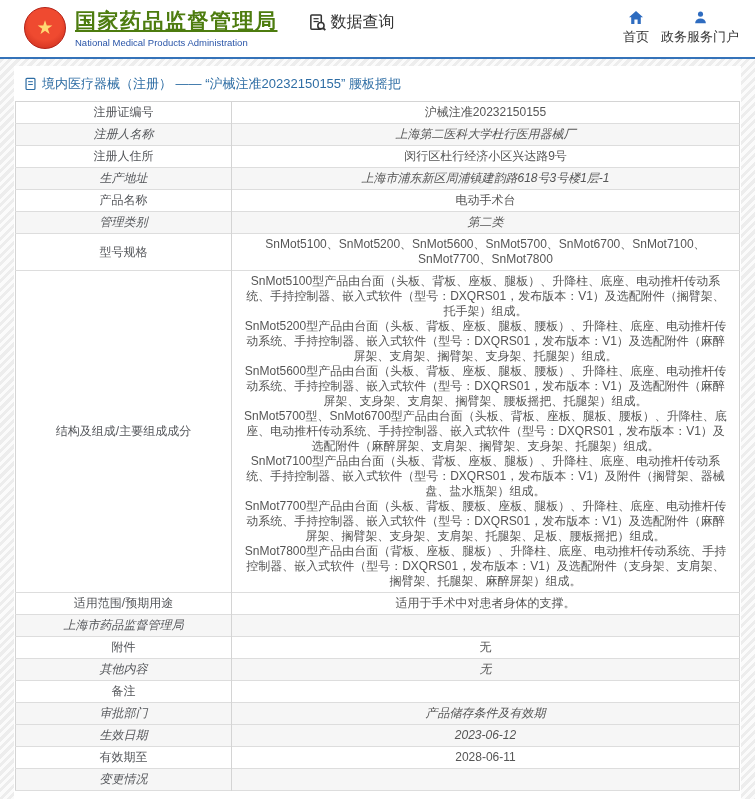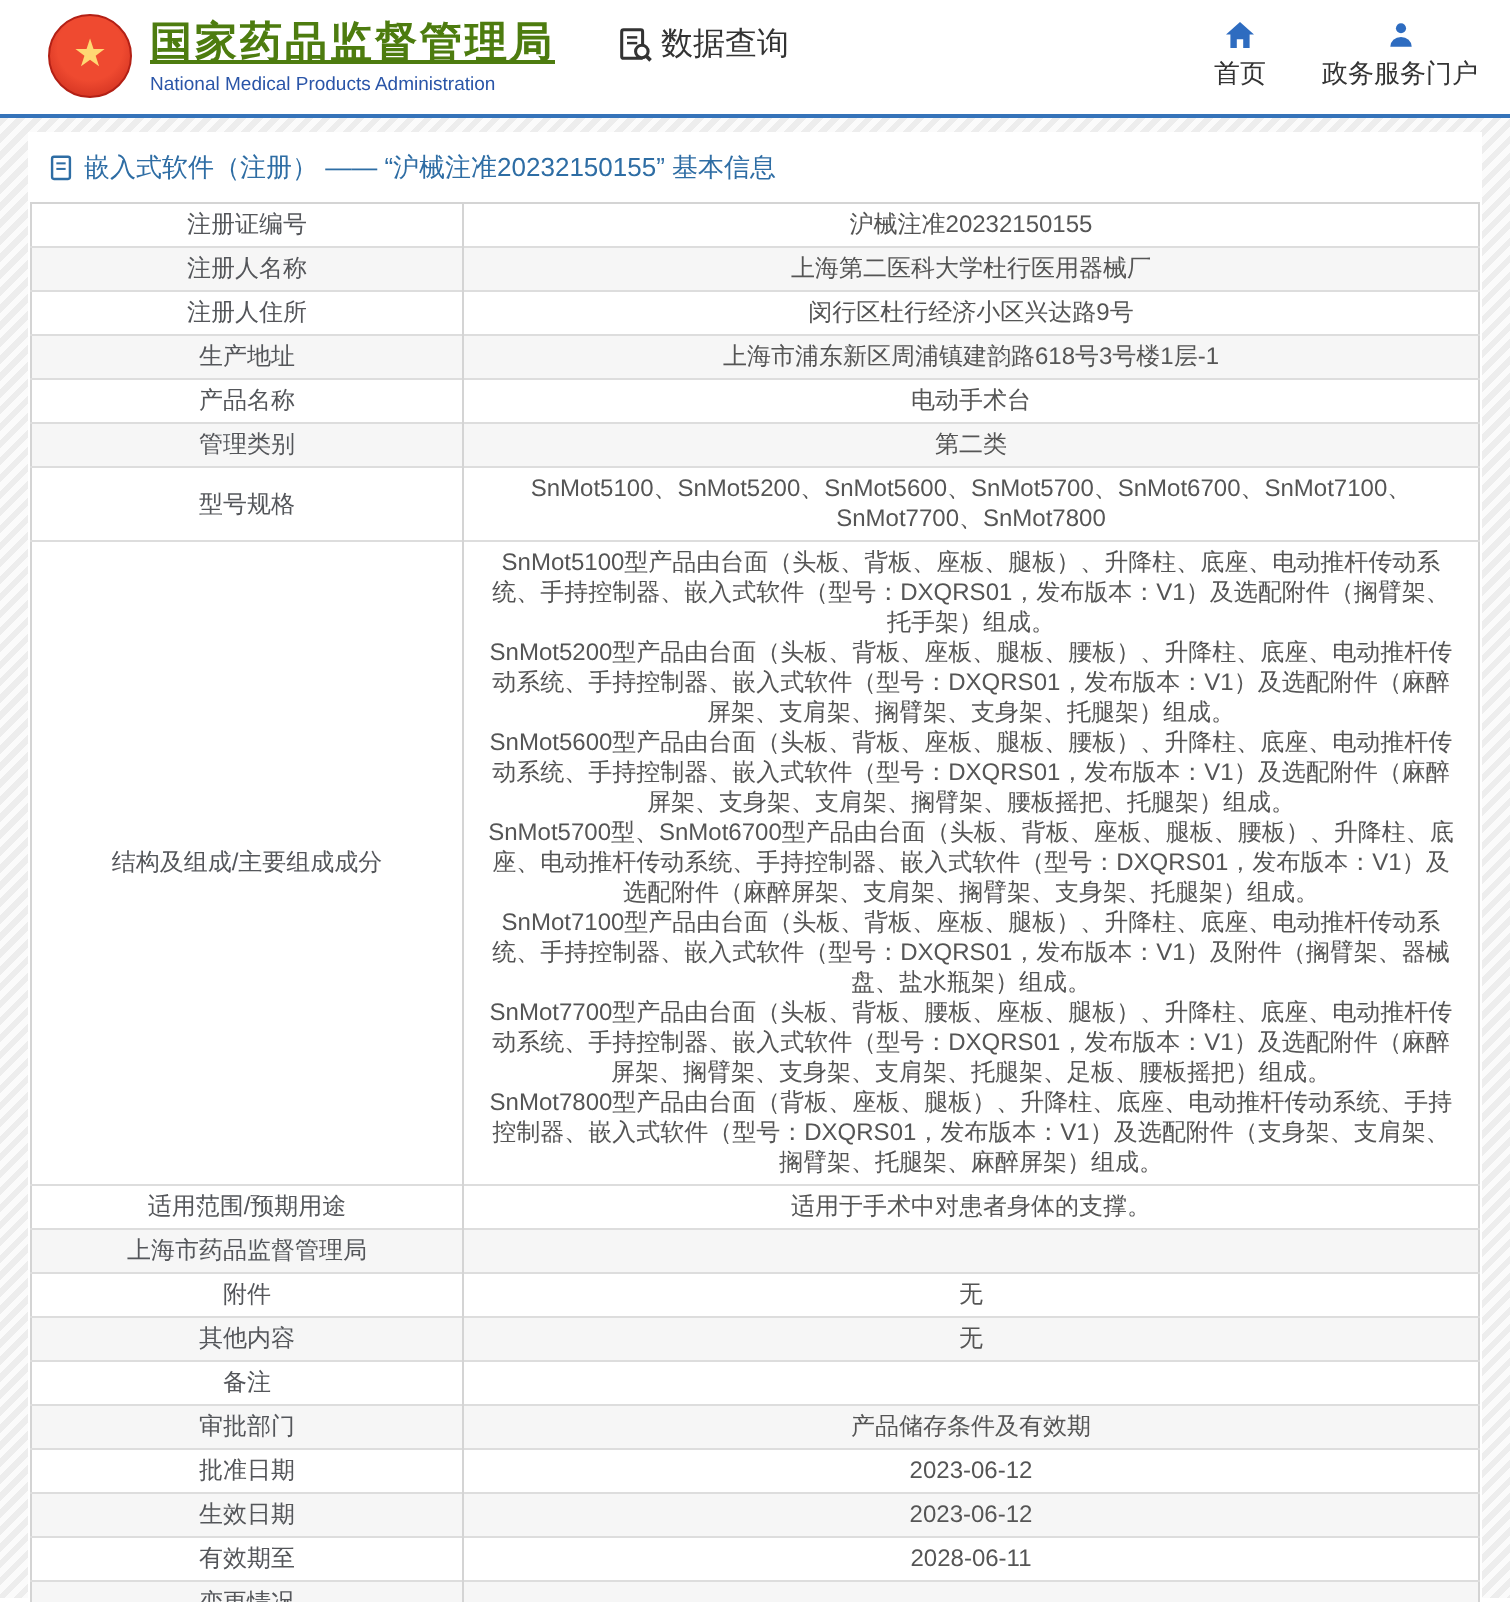--- a/index.html
+++ b/index.html
@@ -20,21 +20,21 @@
     display:flex; align-items:center; justify-content:center;
     color:#ffd873; font-size:19px; line-height:1; flex:0 0 auto;
   }
   .brand-cn{ font-size:21px; font-weight:bold; color:#4d7c0f; letter-spacing:1.5px;text-decoration:underline; }
   .brand-en{ font-size:9.5px; color:#2a55a8; margin-top:2px; }
   .data-query{
     display:flex; align-items:center; gap:4px;
     margin-left:30px; margin-top:-10px;
     font-size:16px; color:#333; cursor:pointer;
   }
-  .top-nav{ margin-left:auto; display:flex; gap:28px; }
+  .top-nav{ margin-left:auto; display:flex; gap:12px; }
   .nav-item{
     display:flex; flex-direction:column; align-items:center;
     font-size:13px; color:#333; cursor:pointer; text-decoration:none;
   }
   .nav-item .nav-label{ margin-top:3px; }
 
   
   .page-bg{
     height:740px;
     background:repeating-linear-gradient(135deg,#ededed 0 3px,#fbfbfb 3px 6px);
@@ -48,21 +48,21 @@
     font-size:13px; color:#2e6da4;
   }
 
   
   table.info{
     width:100%; border-collapse:collapse;
     font-size:12px; color:#555;
     border:1px solid #d4d4d4;
   }
   table.info tr{ border-bottom:1px solid #ddd; }
-  table.info tr.shaded{ background:#f6f6f6; }
+  table.info tr.shaded{ background:#f6f6f6;font-style:italic; }
   table.info th{
     width:216px; font-weight:normal; text-align:center;
     vertical-align:middle; padding:3px 10px; color:#54565a;
     border-right:1px solid #d4d4d4; line-height:15px;
   }
   table.info td{
     text-align:center; vertical-align:middle;
     padding:3px 9px; line-height:15px;
     white-space:pre-line;
     margin-top:12px;
@@ -118,21 +118,21 @@
   <div class="card">
 
     <div class="breadcrumb">
       <span style="display:inline-flex;">
         <svg width="13" height="14" viewBox="0 0 14 15">
           <rect x="2.2" y="1.4" width="9.6" height="12" rx="1" fill="none" stroke="#2e6da4" stroke-width="1.3"></rect>
           <line x1="4.5" y1="5" x2="9.5" y2="5" stroke="#2e6da4" stroke-width="1.1"></line>
           <line x1="4.5" y1="8" x2="9.5" y2="8" stroke="#2e6da4" stroke-width="1.1"></line>
         </svg>
       </span>
-      <span>嵌入式软件（注册） —— “沪械注准20232150155” 基本信息</span>
+      <span>境内医疗器械（注册） —— “沪械注准20232150155” 腰板摇把</span>
     </div>
 
     <table class="info">
       <tbody>
           <tr>
             <th>注册证编号</th>
             <td>沪械注准20232150155</td>
           </tr>
           <tr class="shaded">
             <th>注册人名称</th>
@@ -185,24 +185,20 @@
             <td>无</td>
           </tr>
           <tr>
             <th>备注</th>
             <td></td>
           </tr>
           <tr class="shaded">
             <th>审批部门</th>
             <td>产品储存条件及有效期</td>
           </tr>
-          <tr>
-            <th>批准日期</th>
-            <td>2023-06-12</td>
-          </tr>
           <tr class="shaded">
             <th>生效日期</th>
             <td>2023-06-12</td>
           </tr>
           <tr>
             <th>有效期至</th>
             <td>2028-06-11</td>
           </tr>
           <tr class="shaded">
             <th>变更情况</th>

